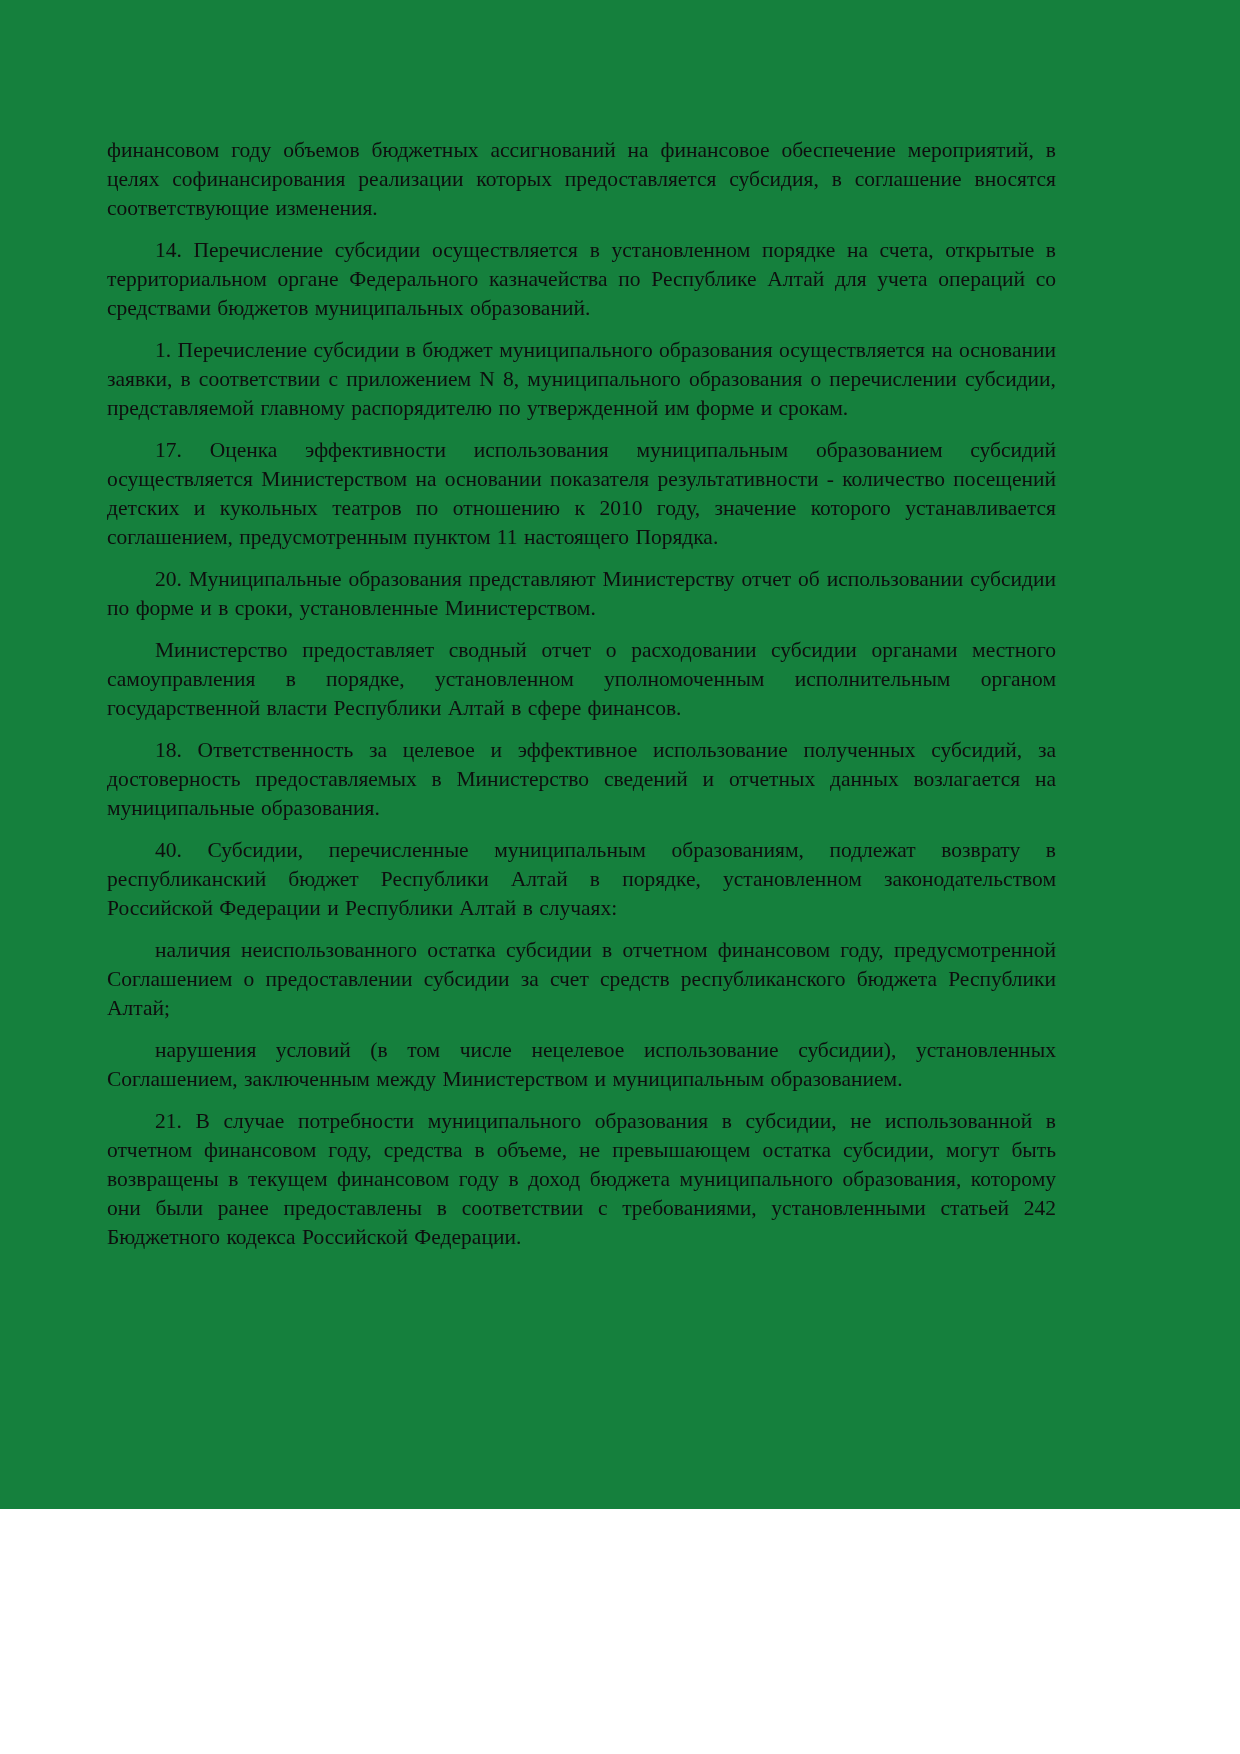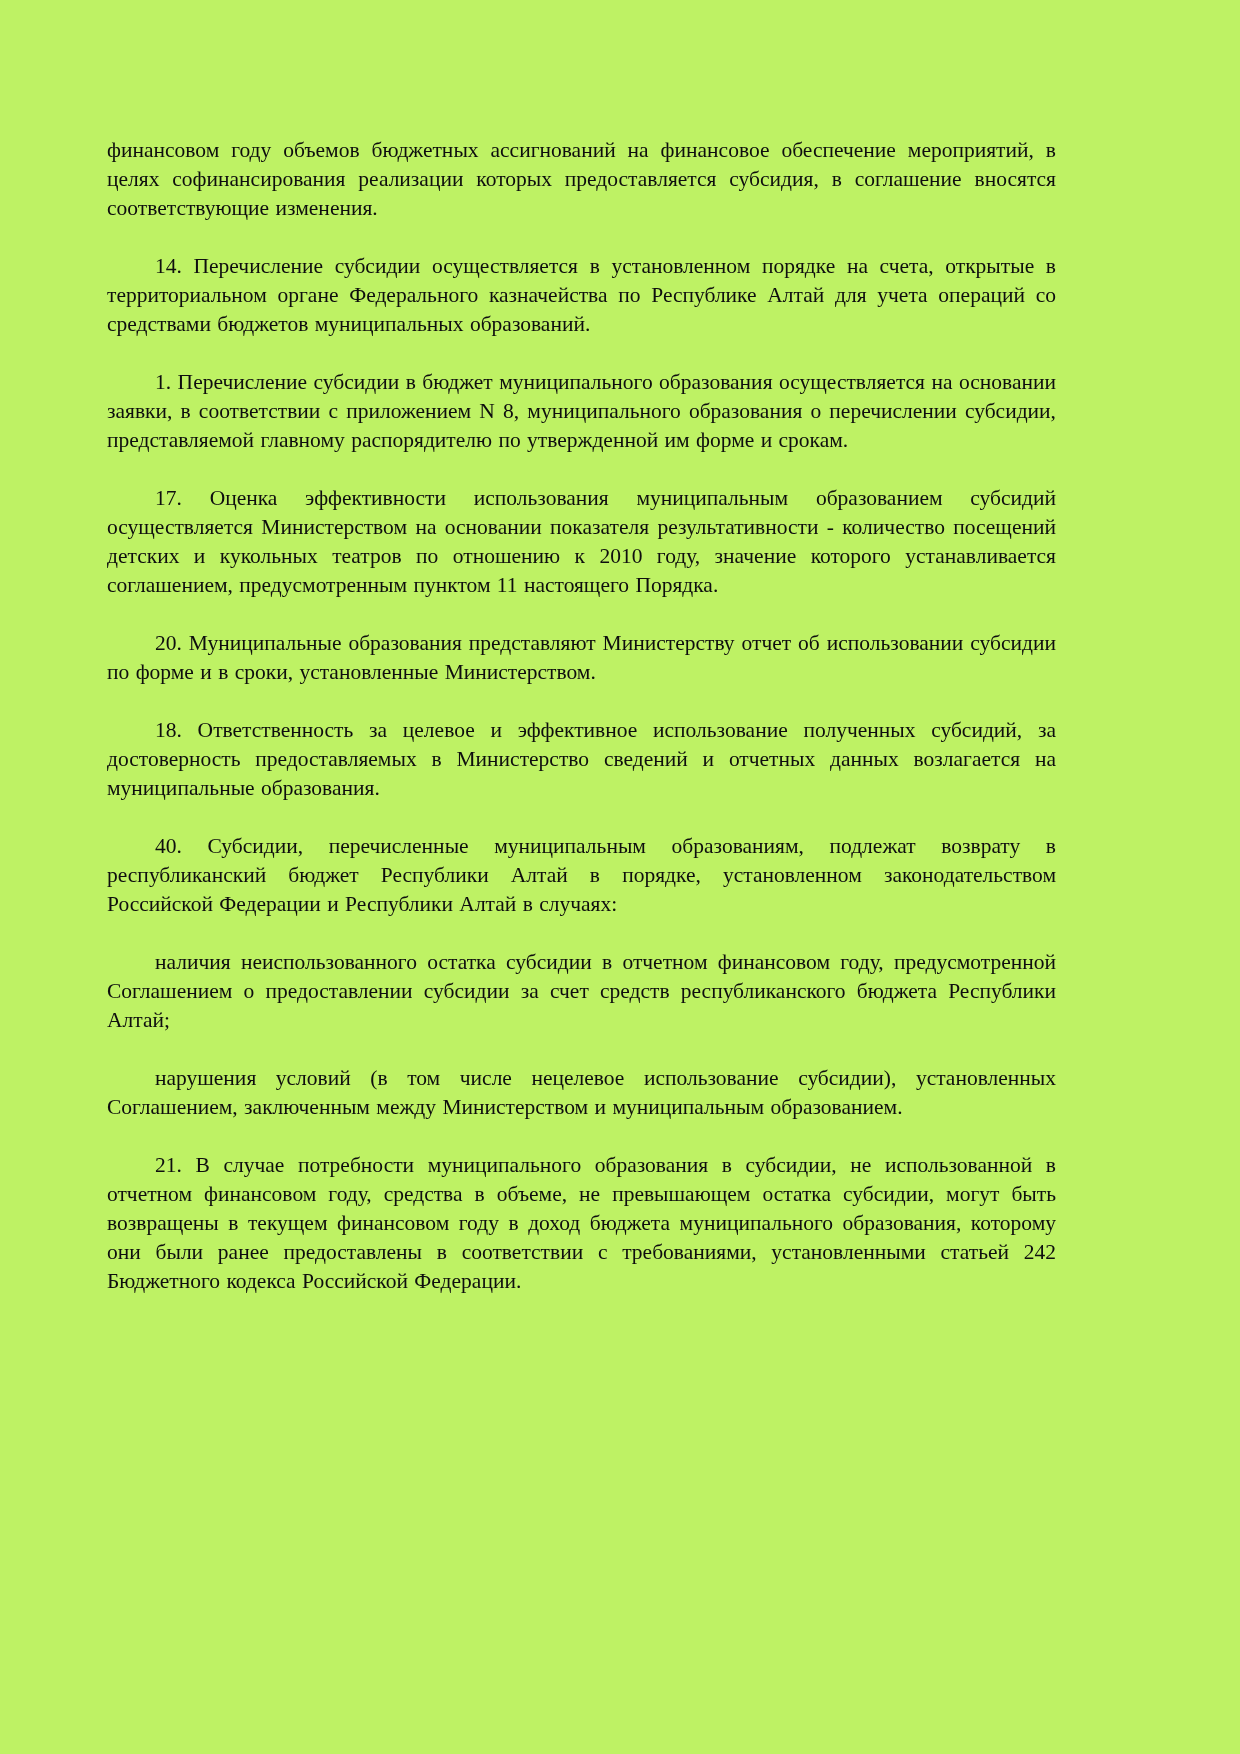--- a/index.html
+++ b/index.html
@@ -3,57 +3,58 @@
 <meta charset="utf-8">
 <style>
   html, body {
     margin: 0;
     padding: 0;
     background: #ffffff;
   }
   .page {
     position: relative;
     width: 1240px;
-    height: 1754px;
-    background: #bef264;
+    height: 1509px;
+    background: #15803d;
     box-sizing: border-box;
     padding: 136px 184px 60px 107px;
     overflow: hidden;
     font-family: "Liberation Serif", "DejaVu Serif", serif;
     color: #0e0e0e;
   }
   .content {
     width: 100%;
   }
   .para {
     font-size: 21.5px;
     line-height: 29px;
     text-align: justify;
     margin: 0;
     word-spacing: 1px;
   }
   .para + .para {
-    margin-top: 29px;
+    margin-top: 13px;
   }
   .para.indent {
     text-indent: 48px;
   }
   .para.no-indent {
     text-indent: 0;
   }
 </style>
 </head>
 <body>
 
 <div class="page">
   <div class="content">
     <p class="para no-indent">финансовом году объемов бюджетных ассигнований на финансовое обеспечение мероприятий, в целях софинансирования реализации которых предоставляется субсидия, в соглашение вносятся соответствующие изменения.</p>
     <p class="para indent">14. Перечисление субсидии осуществляется в установленном порядке на счета, открытые в территориальном органе Федерального казначейства по Республике Алтай для учета операций со средствами бюджетов муниципальных образований.</p>
     <p class="para indent">1. Перечисление субсидии в бюджет муниципального образования осуществляется на основании заявки, в соответствии с приложением N 8, муниципального образования о перечислении субсидии, представляемой главному распорядителю по утвержденной им форме и срокам.</p>
     <p class="para indent">17. Оценка эффективности использования муниципальным образованием субсидий осуществляется Министерством на основании показателя результативности - количество посещений детских и кукольных театров по отношению к 2010 году, значение которого устанавливается соглашением, предусмотренным пунктом 11 настоящего Порядка.</p>
     <p class="para indent">20. Муниципальные образования представляют Министерству отчет об использовании субсидии по форме и в сроки, установленные Министерством.</p>
+    <p class="para indent">Министерство предоставляет сводный отчет о расходовании субсидии органами местного самоуправления в порядке, установленном уполномоченным исполнительным органом государственной власти Республики Алтай в сфере финансов.</p>
     <p class="para indent">18. Ответственность за целевое и эффективное использование полученных субсидий, за достоверность предоставляемых в Министерство сведений и отчетных данных возлагается на муниципальные образования.</p>
     <p class="para indent">40. Субсидии, перечисленные муниципальным образованиям, подлежат возврату в республиканский бюджет Республики Алтай в порядке, установленном законодательством Российской Федерации и Республики Алтай в случаях:</p>
     <p class="para indent">наличия неиспользованного остатка субсидии в отчетном финансовом году, предусмотренной Соглашением о предоставлении субсидии за счет средств республиканского бюджета Республики Алтай;</p>
     <p class="para indent">нарушения условий (в том числе нецелевое использование субсидии), установленных Соглашением, заключенным между Министерством и муниципальным образованием.</p>
     <p class="para indent">21. В случае потребности муниципального образования в субсидии, не использованной в отчетном финансовом году, средства в объеме, не превышающем остатка субсидии, могут быть возвращены в текущем финансовом году в доход бюджета муниципального образования, которому они были ранее предоставлены в соответствии с требованиями, установленными статьей 242 Бюджетного кодекса Российской Федерации.</p>
   </div>
 </div>
 
 </body></html>

